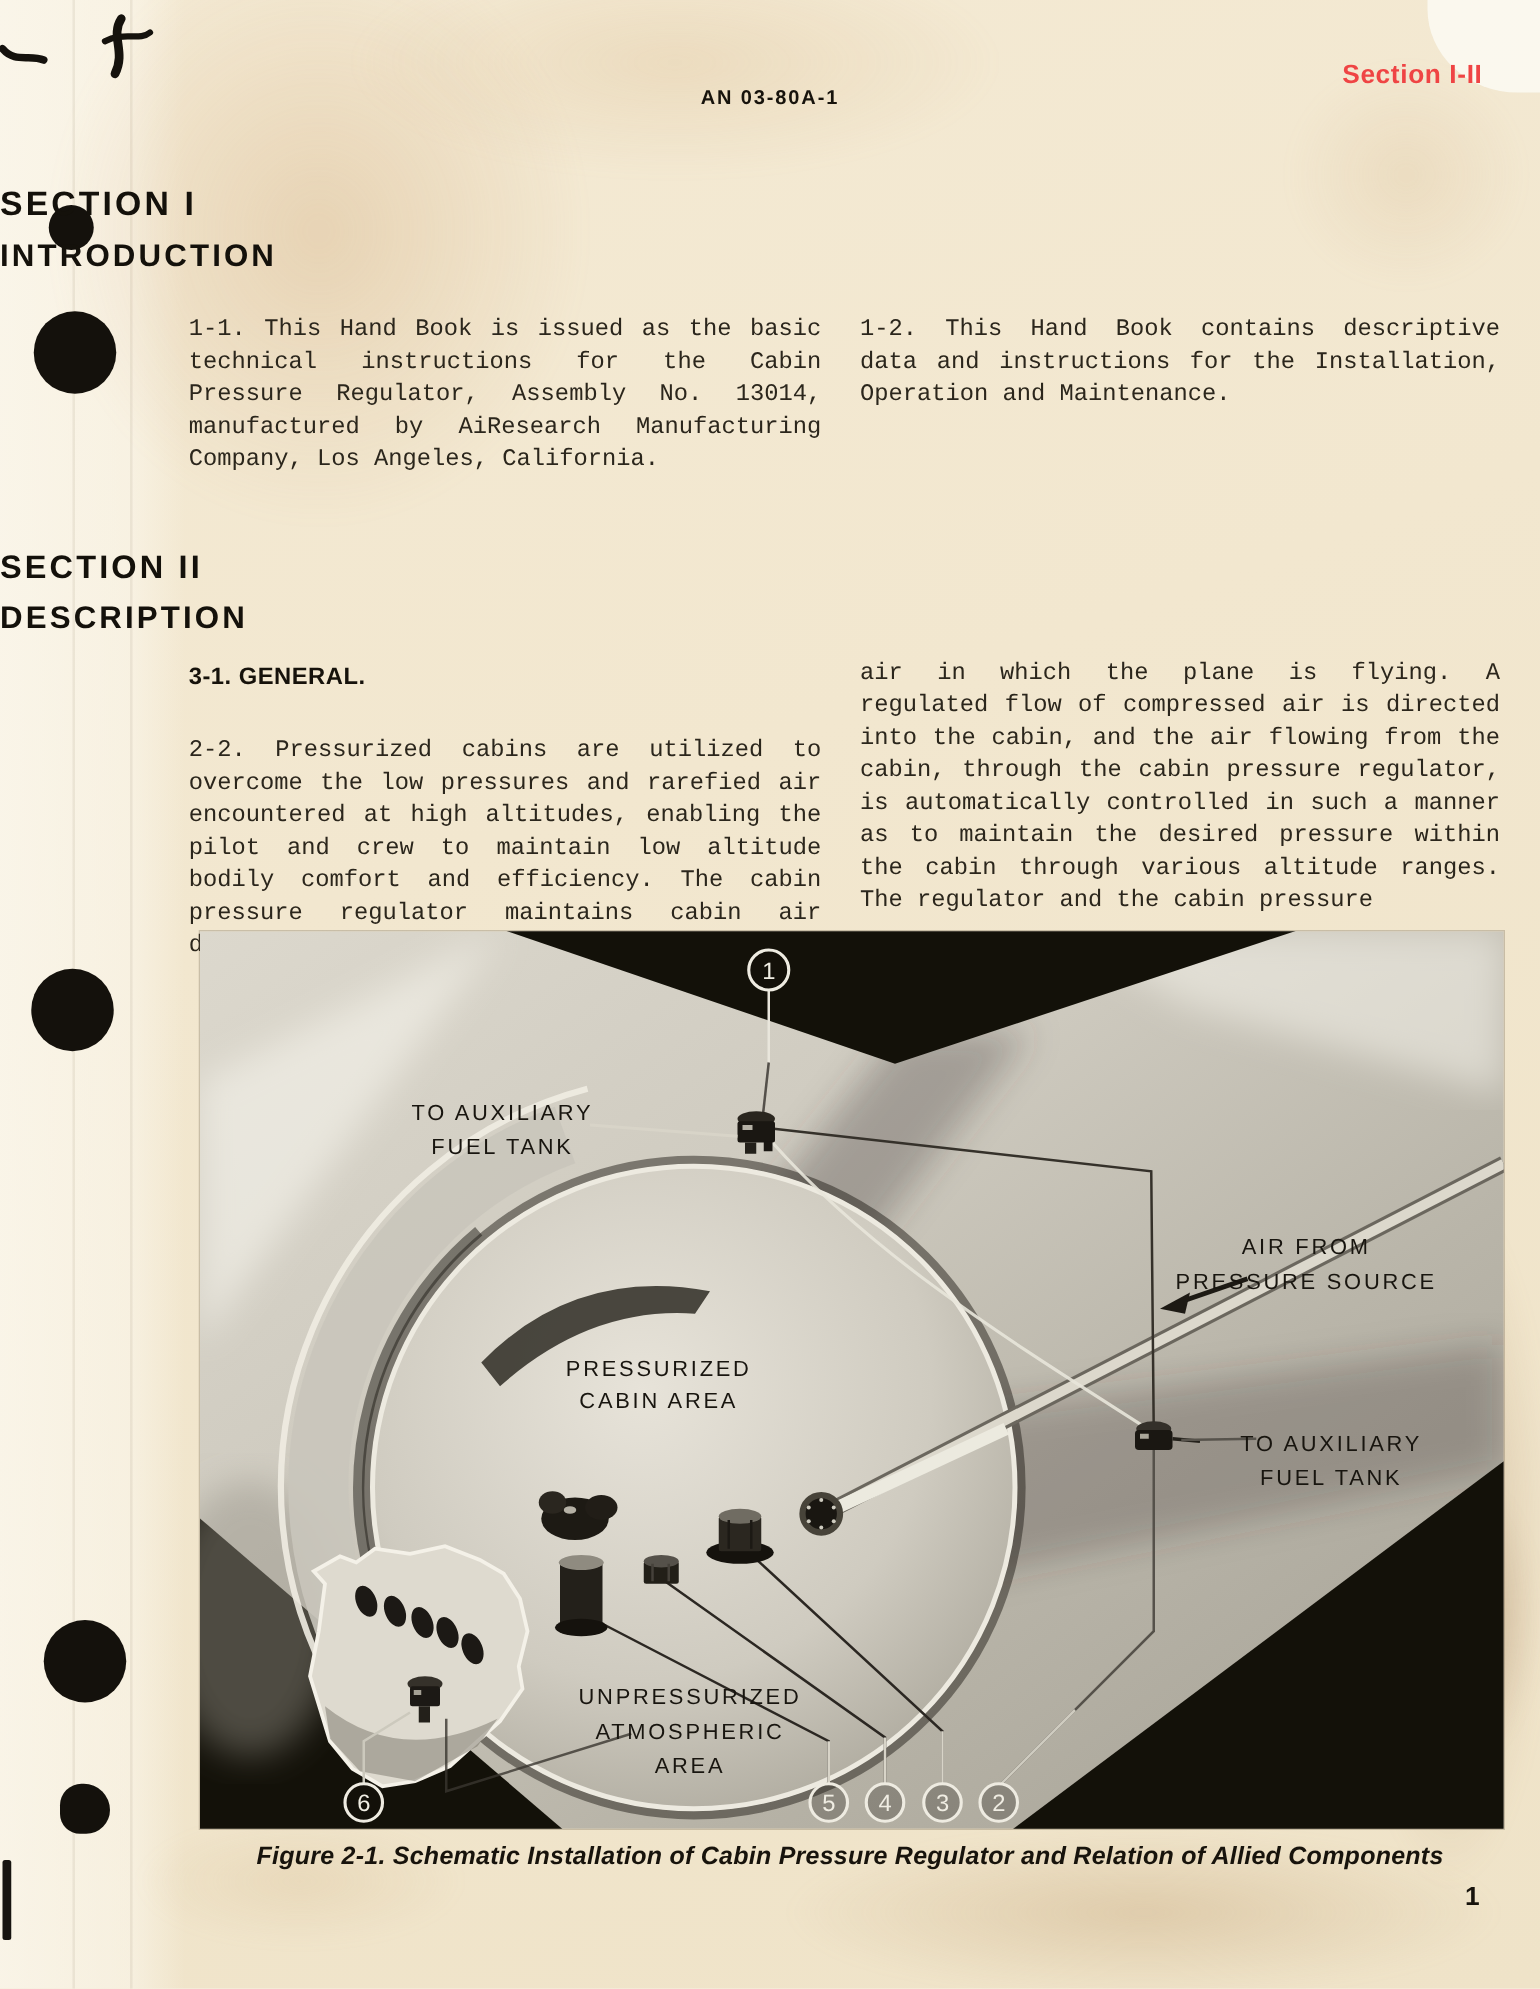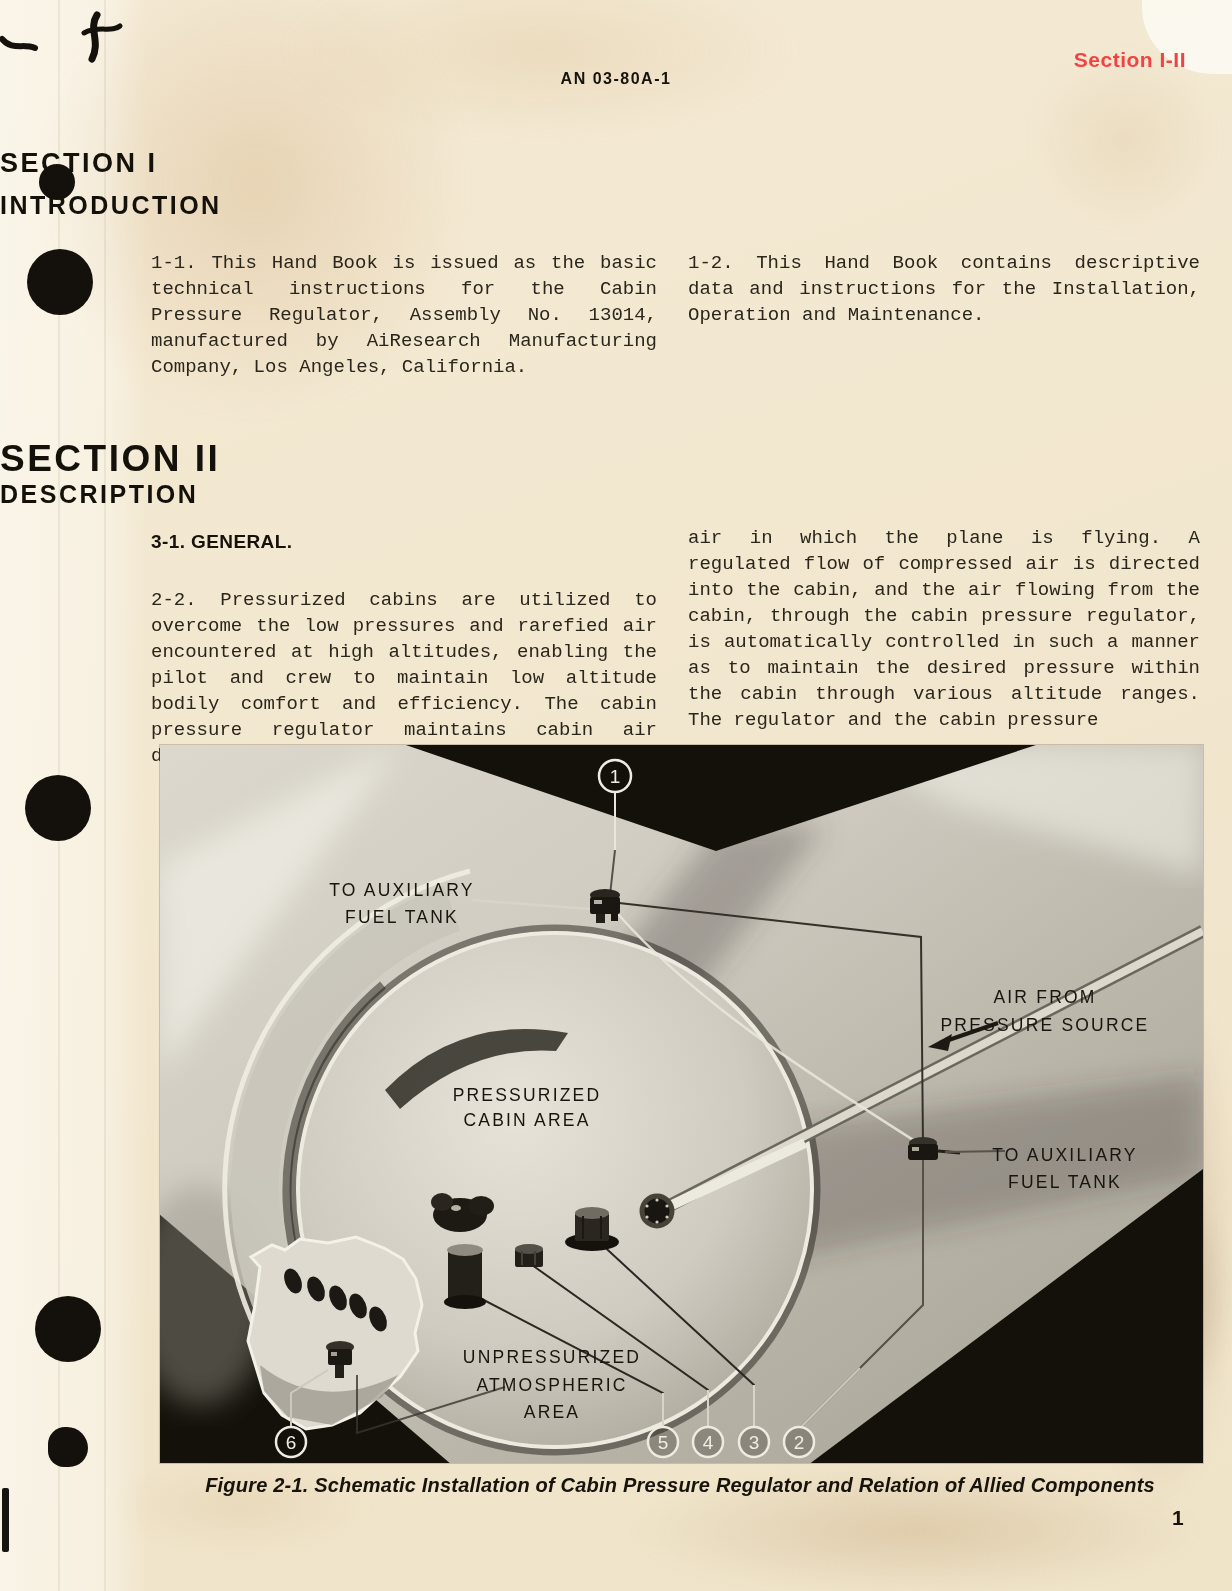--- a/index.html
+++ b/index.html
@@ -20,21 +20,21 @@
   .ink-bar{left:2px;top:1488px;width:7px;height:64px;background:#171410;border-radius:2px;}
   
   .doc-number{left:0;top:70px;width:1232px;text-align:center;
     font-weight:bold;font-size:16px;letter-spacing:1.5px;color:#17130c;}
   .section-ref{top:48px;right:46px;font-weight:bold;font-size:21px;
     letter-spacing:.5px;color:#ef4444;}
   .sec-title{left:0;width:1232px;text-align:left;font-weight:bold;color:#14110b;
     letter-spacing:2.5px;}
   .sec-title.t1{top:148px;font-size:27px;}
   .sec-sub1{top:191px;font-size:25px;}
-  .sec-title.t2{top:438px;font-size:37px;}
+  .sec-title.t2{top:438px;font-size:26px;}
   .sec-sub2{top:480px;font-size:25px;}
   .body-par{font-family:Liberation Mono, monospace;font-size:19px;
     line-height:26px;text-align:justify;color:#2b261c;}
   .col-l{left:151px;width:506px;}
   .col-r{left:688px;width:512px;}
   .p11{top:250px;}
   .p12{top:250px;}
   .h21{left:151px;top:531px;font-weight:bold;font-size:19px;letter-spacing:.4px;color:#16120b;}
   .p22l{top:587px;}
   .p22r{top:525px;}

